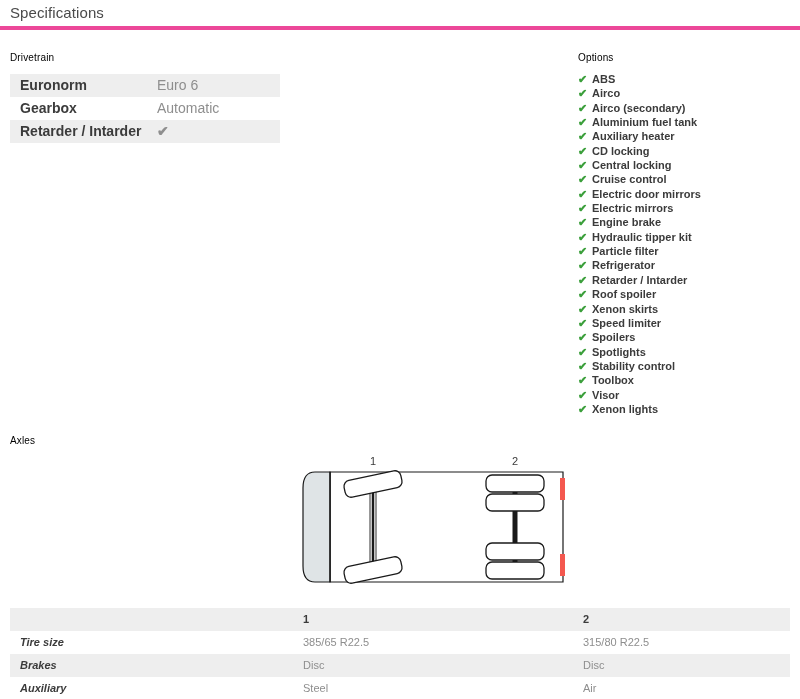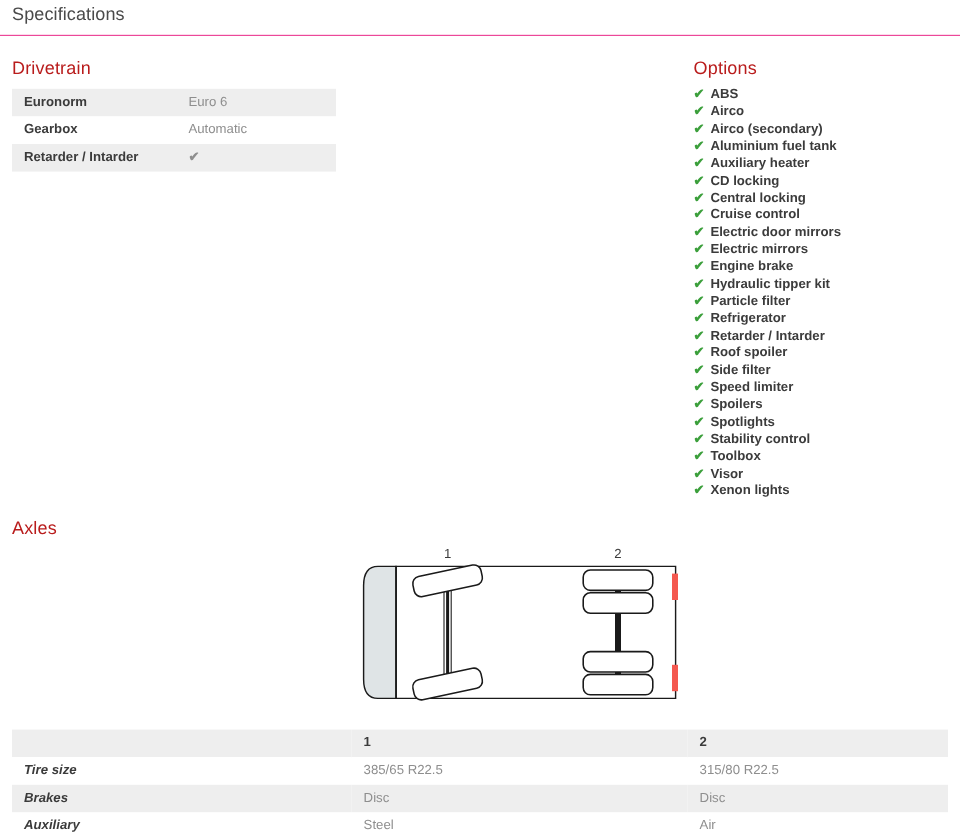--- a/index.html
+++ b/index.html
@@ -16,37 +16,37 @@
     overflow: hidden;
   }
 
   
   .page-header {
     position: absolute;
     left: 0; top: 0;
     width: 800px;
     height: 30px;
     box-sizing: border-box;
-    border-bottom: 1px solid #ec4899;
+    border-bottom: 4px solid #ec4899;
   }
   .page-title {
     position: absolute;
     left: 10px;
     top: 4px;
     font-size: 15px;
     font-weight: 400;
     color: #4a4a4a;
     letter-spacing: 0.1px;
   }
 
   
   .section-title {
-    font-size: 15px;
+    font-size: 10px;
     font-weight: 400;
-    color: #b91c1c;
+    color: #000000;
     letter-spacing: 0.15px;
   }
 
   
   .left-col {
     position: absolute;
     left: 10px;
     top: 48px;
     width: 270px;
   }
@@ -61,21 +61,21 @@
   .spec-table {
     width: 270px;
     border-collapse: collapse;
     table-layout: fixed;
   }
   .spec-table tr { height: 23px; }
   .spec-table tr.odd { background: #eeeeee; }
   .spec-table tr.even { background: #ffffff; }
   .spec-table td {
     padding: 0 0 0 10px;
-    font-size: 11px;
+    font-size: 14px;
     vertical-align: middle;
     line-height: 23px;
     margin-top: 27px;
   }
   .spec-table td.k {
     width: 135px;
     font-weight: bold;
     color: #3b3b3b;
   }
   .spec-table td.v {
@@ -225,21 +225,21 @@
       <li><span class="opt-check">✔</span><span>Central locking</span></li>
       <li><span class="opt-check">✔</span><span>Cruise control</span></li>
       <li><span class="opt-check">✔</span><span>Electric door mirrors</span></li>
       <li><span class="opt-check">✔</span><span>Electric mirrors</span></li>
       <li><span class="opt-check">✔</span><span>Engine brake</span></li>
       <li><span class="opt-check">✔</span><span>Hydraulic tipper kit</span></li>
       <li><span class="opt-check">✔</span><span>Particle filter</span></li>
       <li><span class="opt-check">✔</span><span>Refrigerator</span></li>
       <li><span class="opt-check">✔</span><span>Retarder / Intarder</span></li>
       <li><span class="opt-check">✔</span><span>Roof spoiler</span></li>
-      <li><span class="opt-check">✔</span><span>Side filter</span></li>
+      <li><span class="opt-check">✔</span><span>Xenon skirts</span></li>
       <li><span class="opt-check">✔</span><span>Speed limiter</span></li>
       <li><span class="opt-check">✔</span><span>Spoilers</span></li>
       <li><span class="opt-check">✔</span><span>Spotlights</span></li>
       <li><span class="opt-check">✔</span><span>Stability control</span></li>
       <li><span class="opt-check">✔</span><span>Toolbox</span></li>
       <li><span class="opt-check">✔</span><span>Visor</span></li>
       <li><span class="opt-check">✔</span><span>Xenon lights</span></li>
     </ul>
 </div>
 

